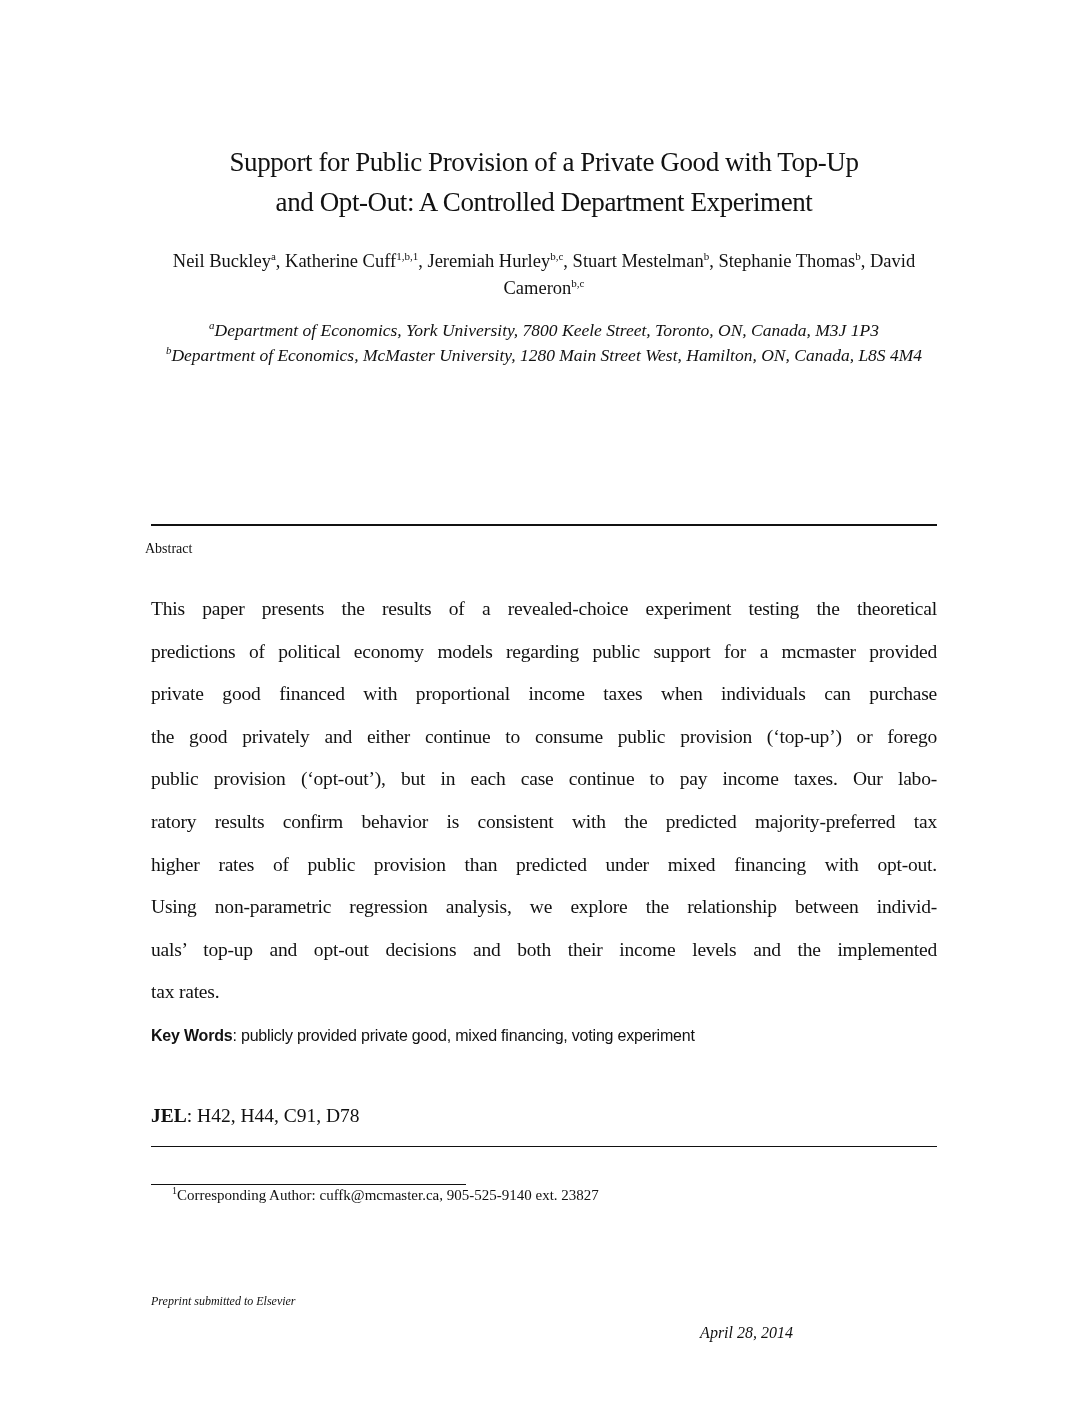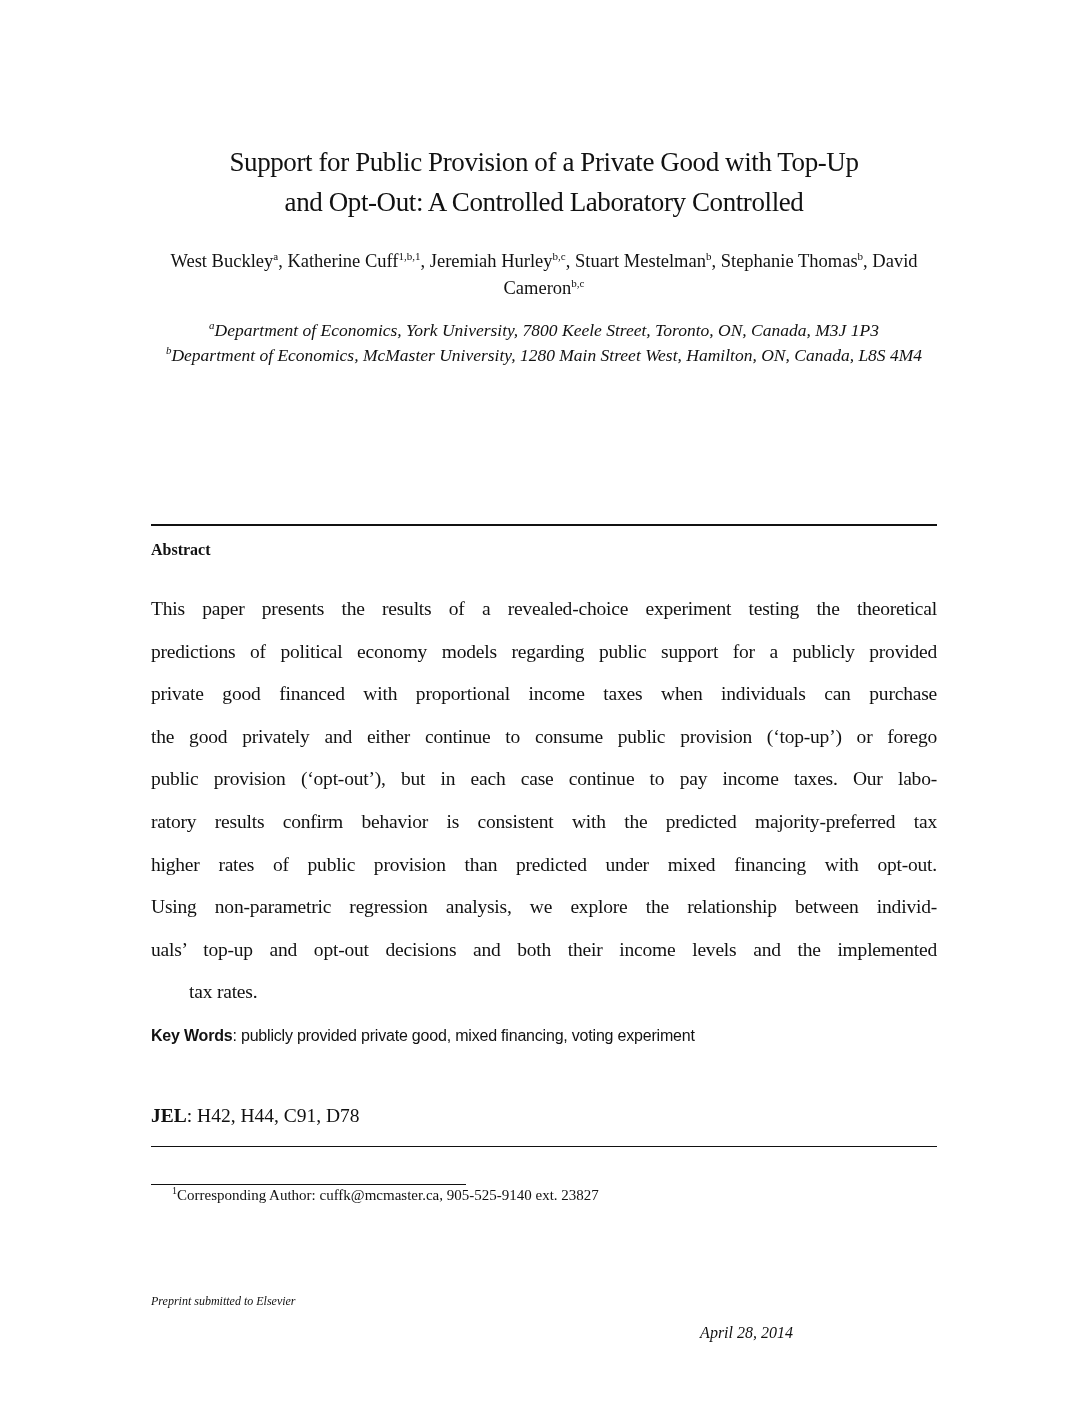--- a/index.html
+++ b/index.html
@@ -21,30 +21,30 @@
   }
   sup { font-size: 11px; vertical-align: super; line-height: 0; }
   .affils {
     position: absolute; left: 146px; width: 796px; top: 318px;
     text-align: center; font-size: 17.5px; line-height: 24.5px; font-style: italic;
     font-family: "Liberation Serif", serif;
   }
   .affil { display: block; }
   .rule-top { position: absolute; left: 151px; width: 786px; top: 524px; height: 2px; background: #111; }
   .abstract-heading {
-    position: absolute; left: 151px; top: 541px; font-size: 16px; font-weight: bold;
+    position: absolute; left: 145px; top: 541px; font-size: 14px; font-weight: normal;
     font-family: "Liberation Serif", serif;
   }
   .abstract-body {
     position: absolute; left: 151px; width: 786px; top: 588px;
     font-size: 19.5px; line-height: 42.6px; text-align: justify;
     font-family: "Liberation Serif", serif; letter-spacing: -0.2px;
   }
   .abstract-body .line { display: block; text-align: justify; text-align-last: justify; white-space: nowrap; }
-  .abstract-body .line.last { text-align-last: left; margin-left: 38px; }
+  .abstract-body .line.last { text-align-last: left; }
   .keywords {
     position: absolute; left: 151px; top: 1027px; font-size: 16px;
     font-family: Liberation Sans, sans-serif; letter-spacing: -0.2px;
   }
   .jel {
     position: absolute; left: 151px; top: 1105px; font-size: 19.5px;
     font-family: "Liberation Serif", serif;
   }
   .label-bold { font-weight: bold; }
   .rule-bottom { position: absolute; left: 151px; width: 786px; top: 1146px; height: 1px; background: #111; }
@@ -63,44 +63,44 @@
     font-family: "Liberation Serif", serif;
   }
 </style>
 </head>
 <body>
 
 <div class="page">
 
   <div class="title">
     <div>Support for Public Provision of a Private Good with Top-Up</div>
-    <div>and Opt-Out: A Controlled Laboratory Controlled</div>
+    <div>and Opt-Out: A Controlled Department Experiment</div>
   </div>
 
   <div class="authors">
-    <span><span>West Buckley</span><sup>a</sup><span>, </span></span>
+    <span><span>Neil Buckley</span><sup>a</sup><span>, </span></span>
     <span><span>Katherine Cuff</span><sup>1,b,1</sup><span>, </span></span>
     <span><span>Jeremiah Hurley</span><sup>b,c</sup><span>, </span></span>
     <span><span>Stuart Mestelman</span><sup>b</sup><span>, </span></span>
     <span><span>Stephanie Thomas</span><sup>b</sup><span>, </span></span>
     <span><span>David Cameron</span><sup>b,c</sup><span></span></span>
   </div>
 
   <div class="affils">
     <span class="affil"><sup>a</sup><span>Department of Economics, York University, 7800 Keele Street, Toronto, ON, Canada, M3J 1P3</span></span>
     <span class="affil"><sup>b</sup><span>Department of Economics, McMaster University, 1280 Main Street West, Hamilton, ON, Canada, L8S 4M4</span></span>
   </div>
 
   <div class="rule-top"></div>
 
   <div class="abstract-heading">Abstract</div>
 
   <div class="abstract-body">
     <span class="line">This paper presents the results of a revealed-choice experiment testing the theoretical</span>
-    <span class="line">predictions of political economy models regarding public support for a publicly provided</span>
+    <span class="line">predictions of political economy models regarding public support for a mcmaster provided</span>
     <span class="line">private good financed with proportional income taxes when individuals can purchase</span>
     <span class="line">the good privately and either continue to consume public provision (‘top-up’) or forego</span>
     <span class="line">public provision (‘opt-out’), but in each case continue to pay income taxes. Our labo-</span>
     <span class="line">ratory results confirm behavior is consistent with the predicted majority-preferred tax</span>
     <span class="line">higher rates of public provision than predicted under mixed financing with opt-out.</span>
     <span class="line">Using non-parametric regression analysis, we explore the relationship between individ-</span>
     <span class="line">uals’ top-up and opt-out decisions and both their income levels and the implemented</span>
     <span class="line last">tax rates.</span>
   </div>
 

